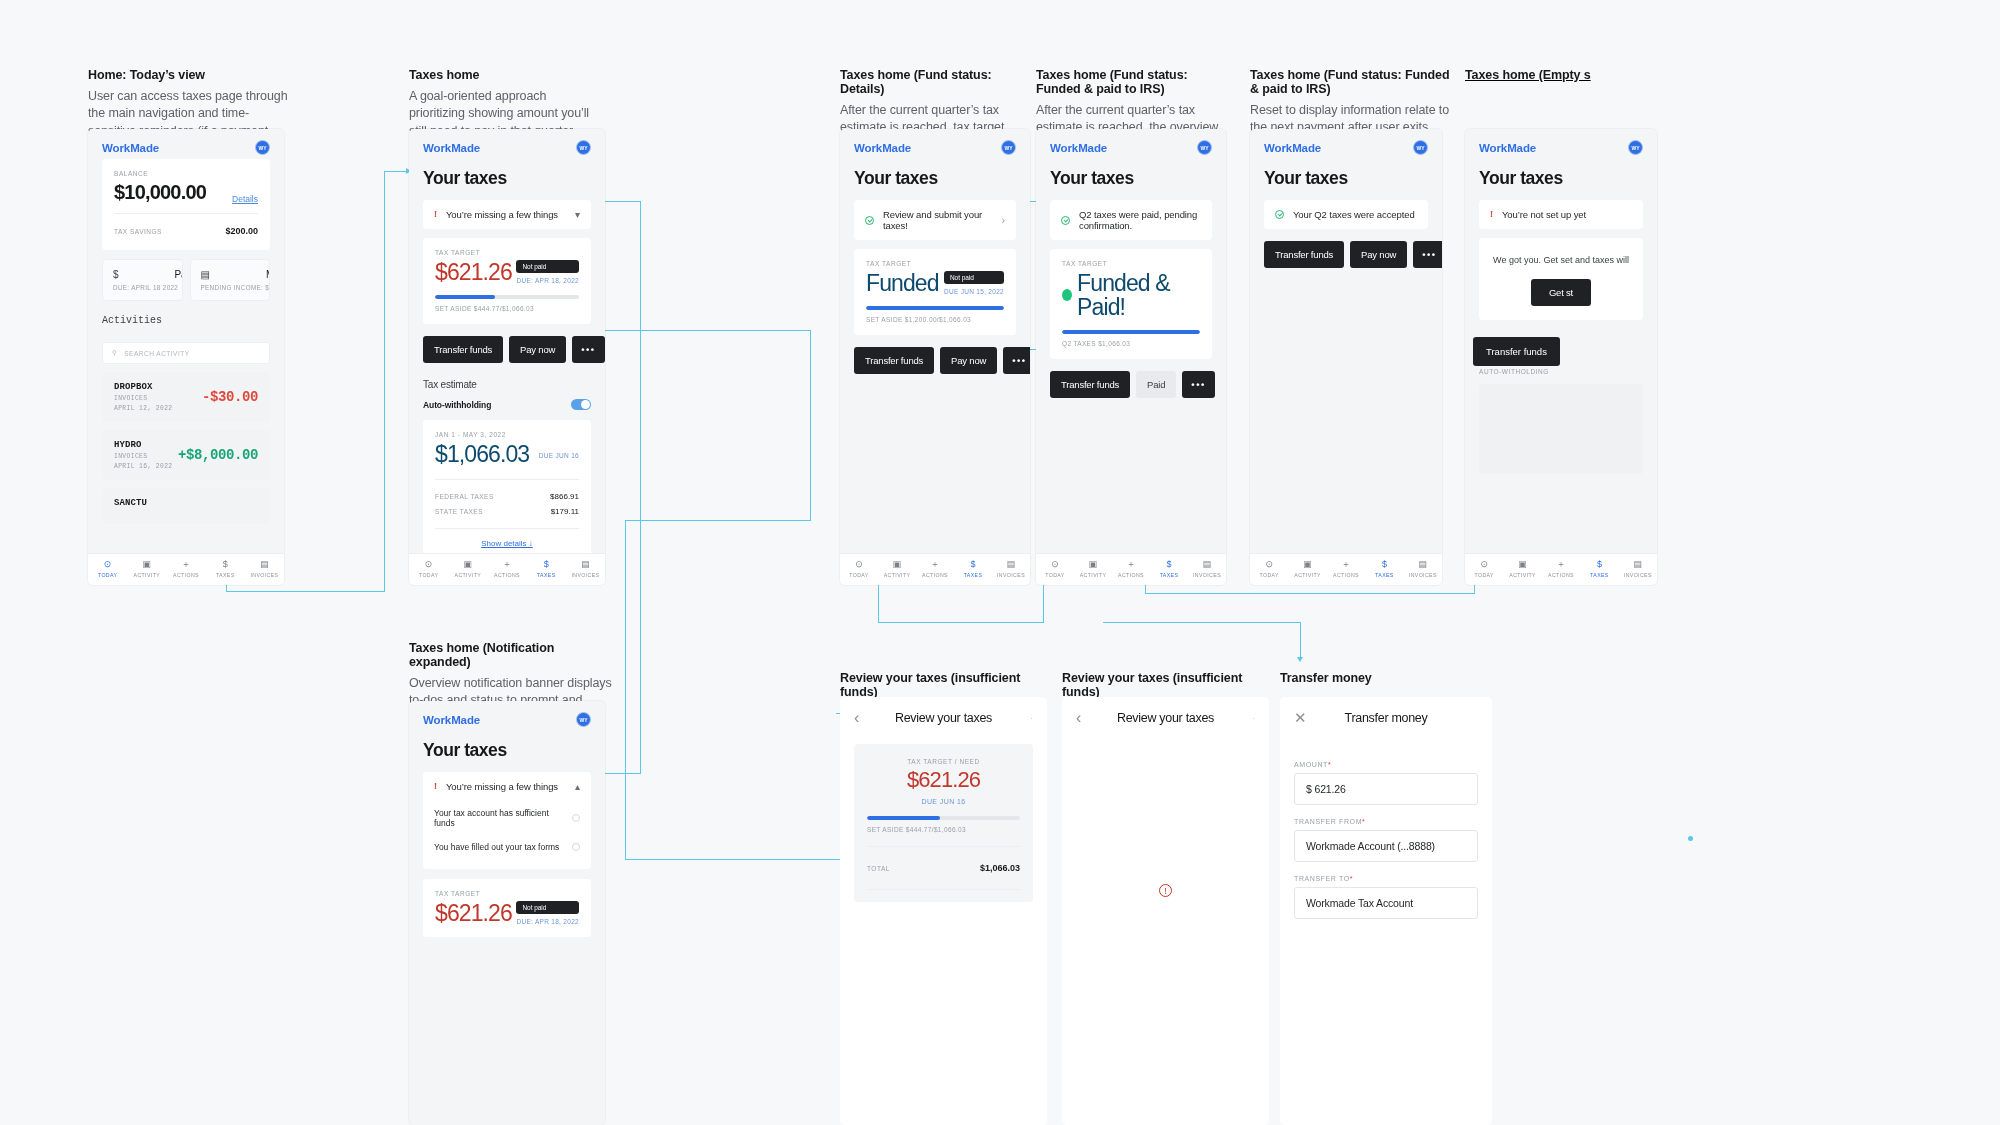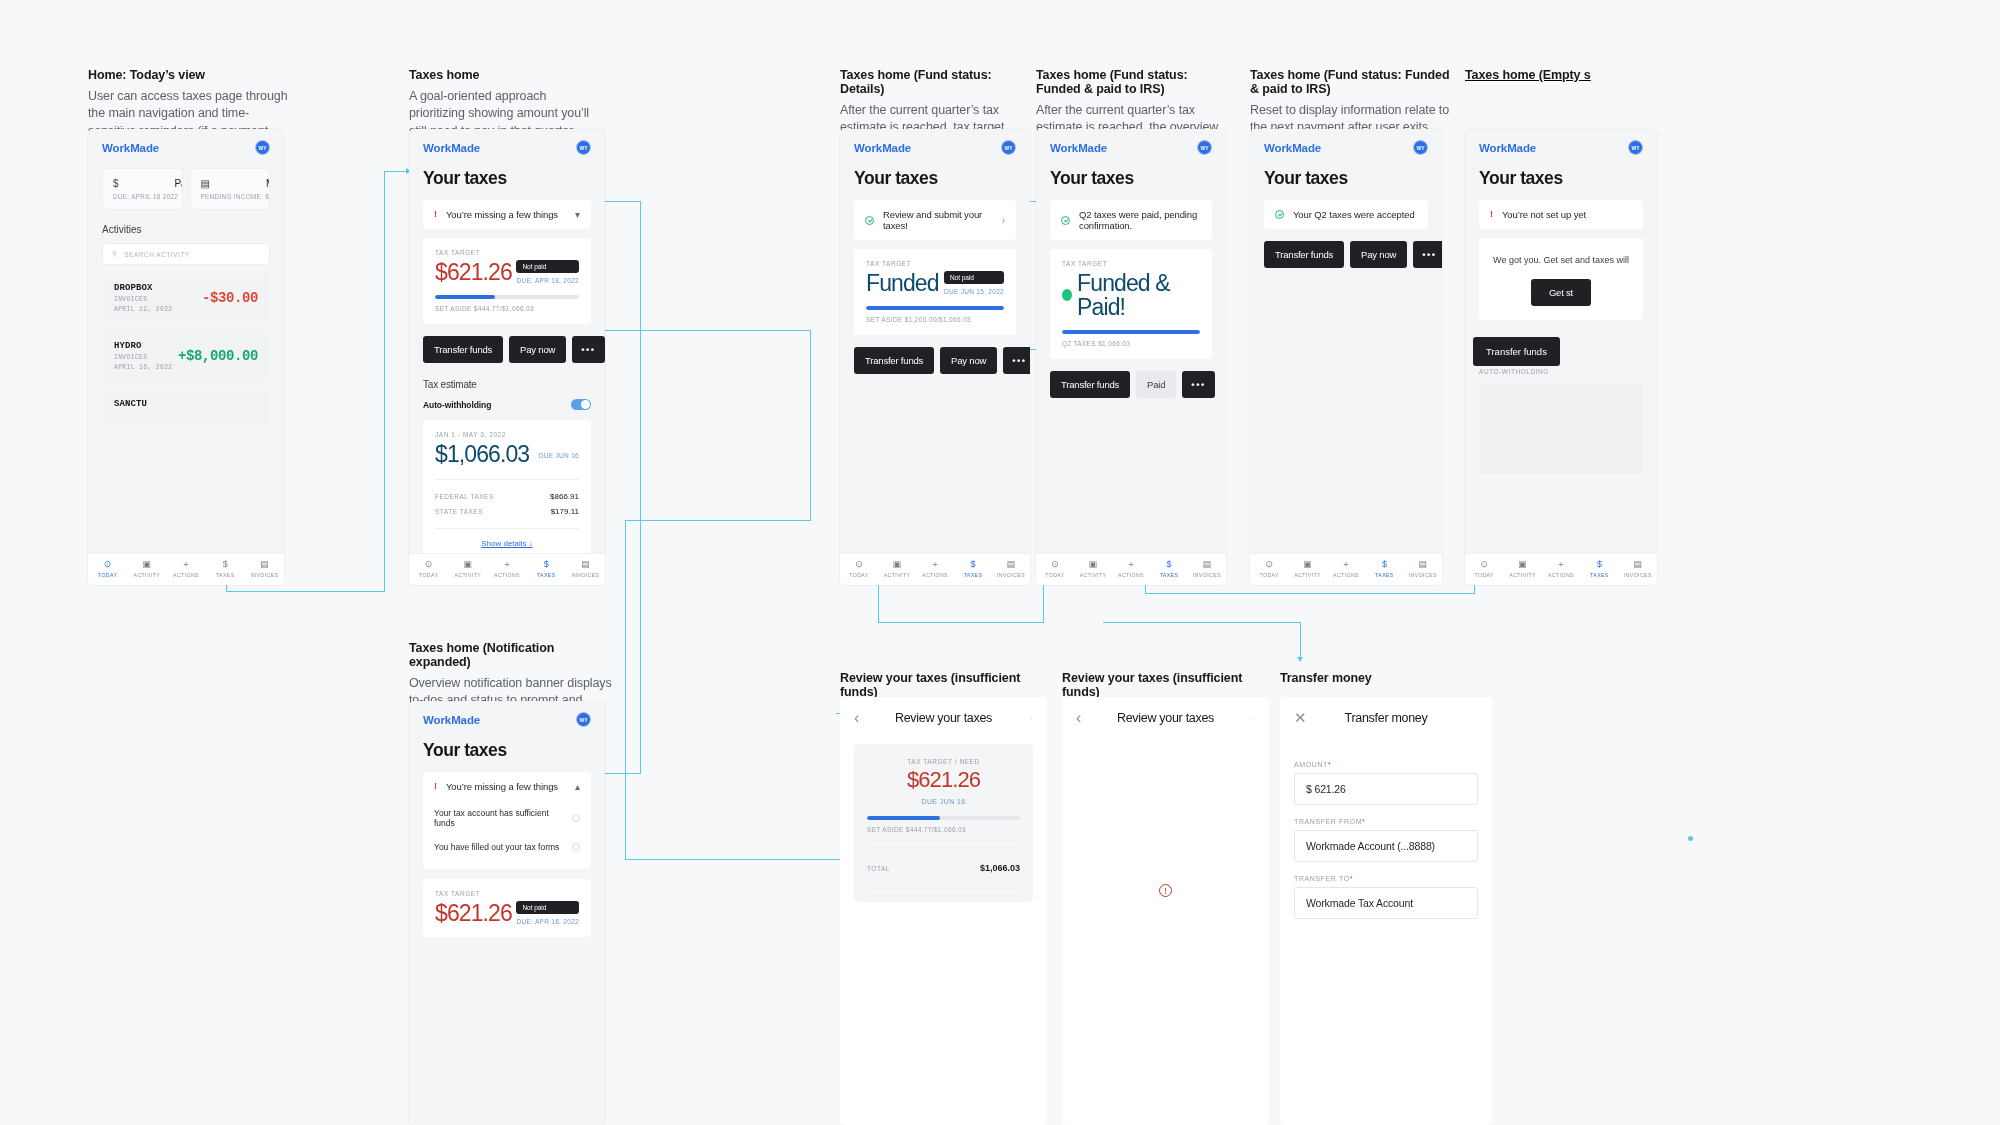--- a/index.html
+++ b/index.html
@@ -168,21 +168,21 @@
     flex: 1; background: #fafbfc; border: 1px solid #eceef1;
     border-radius: 4px; padding: 9px 10px; overflow: hidden;
   }
   .tile-hd { display: flex; align-items: center; gap: 8px; }
   .tile-ic { font-size: 10px; color: #3c4043; }
   .tile-t { font-size: 10px; color: #17181a; letter-spacing: -0.2px; white-space: nowrap; padding-left: 48px; }
   .tile-s {
     font-size: 6.3px; color: #9aa0a6; letter-spacing: 0.35px;
     margin-top: 4px; white-space: nowrap;
   }
-  .act-hd { font-size: 10px; color: #3c4043; margin: 14px 0 8px 0; }
+  .act-hd { font-size: 10px; color: #3c4043; margin: 14px 0 16px 0; font-family: Liberation Mono, monospace; }
   .search {
     background: #fff; border: 1px solid #eceef1; border-radius: 3px;
     padding: 6px 9px; display: flex; align-items: center; gap: 7px;
     font-size: 6.5px; color: #b0b5ba; letter-spacing: 0.5px;
   }
   .arow {
     background: #f2f3f5; border-radius: 4px; padding: 10px 12px;
     margin-top: 8px; display: flex; align-items: center; justify-content: space-between; font-family: Liberation Mono, monospace;
   }
   .an { font-size: 9px; font-weight: bold; color: #17181a; letter-spacing: 0.1px; }
@@ -295,20 +295,32 @@
     <div class="anno-title">Home: Today’s view</div>
     <div class="anno-body">User can access taxes page through the main navigation and time-sensitive reminders (if a payment due date is approaching).</div>
   </div>
 
   <div class="phone" style="left:88px;top:129px;width:196px;height:456px;">
     <div class="ph-head">
       <div class="brand">WorkMade</div>
       <div class="avatar">WY</div>
     </div>
     <div class="ph-body">
+      <div class="bal-card">
+        <div class="lbl-cap">BALANCE</div>
+        <div class="bal-top">
+          <div class="bal-amt">$10,000.00</div>
+          <div class="lnk">Details</div>
+        </div>
+        <div class="divider"></div>
+        <div class="kv">
+          <div class="k">TAX SAVINGS</div>
+          <div class="v" style="font-size:9px;font-weight:bold">$200.00</div>
+        </div>
+      </div>
 
       <div class="tiles">
         <div class="tile">
           <div class="tile-hd">
             <span class="tile-ic">$</span>
             <span class="tile-t">Pay taxes</span>
           </div>
           <div class="tile-s">DUE: APRIL 18 2022</div>
         </div>
         <div class="tile">

